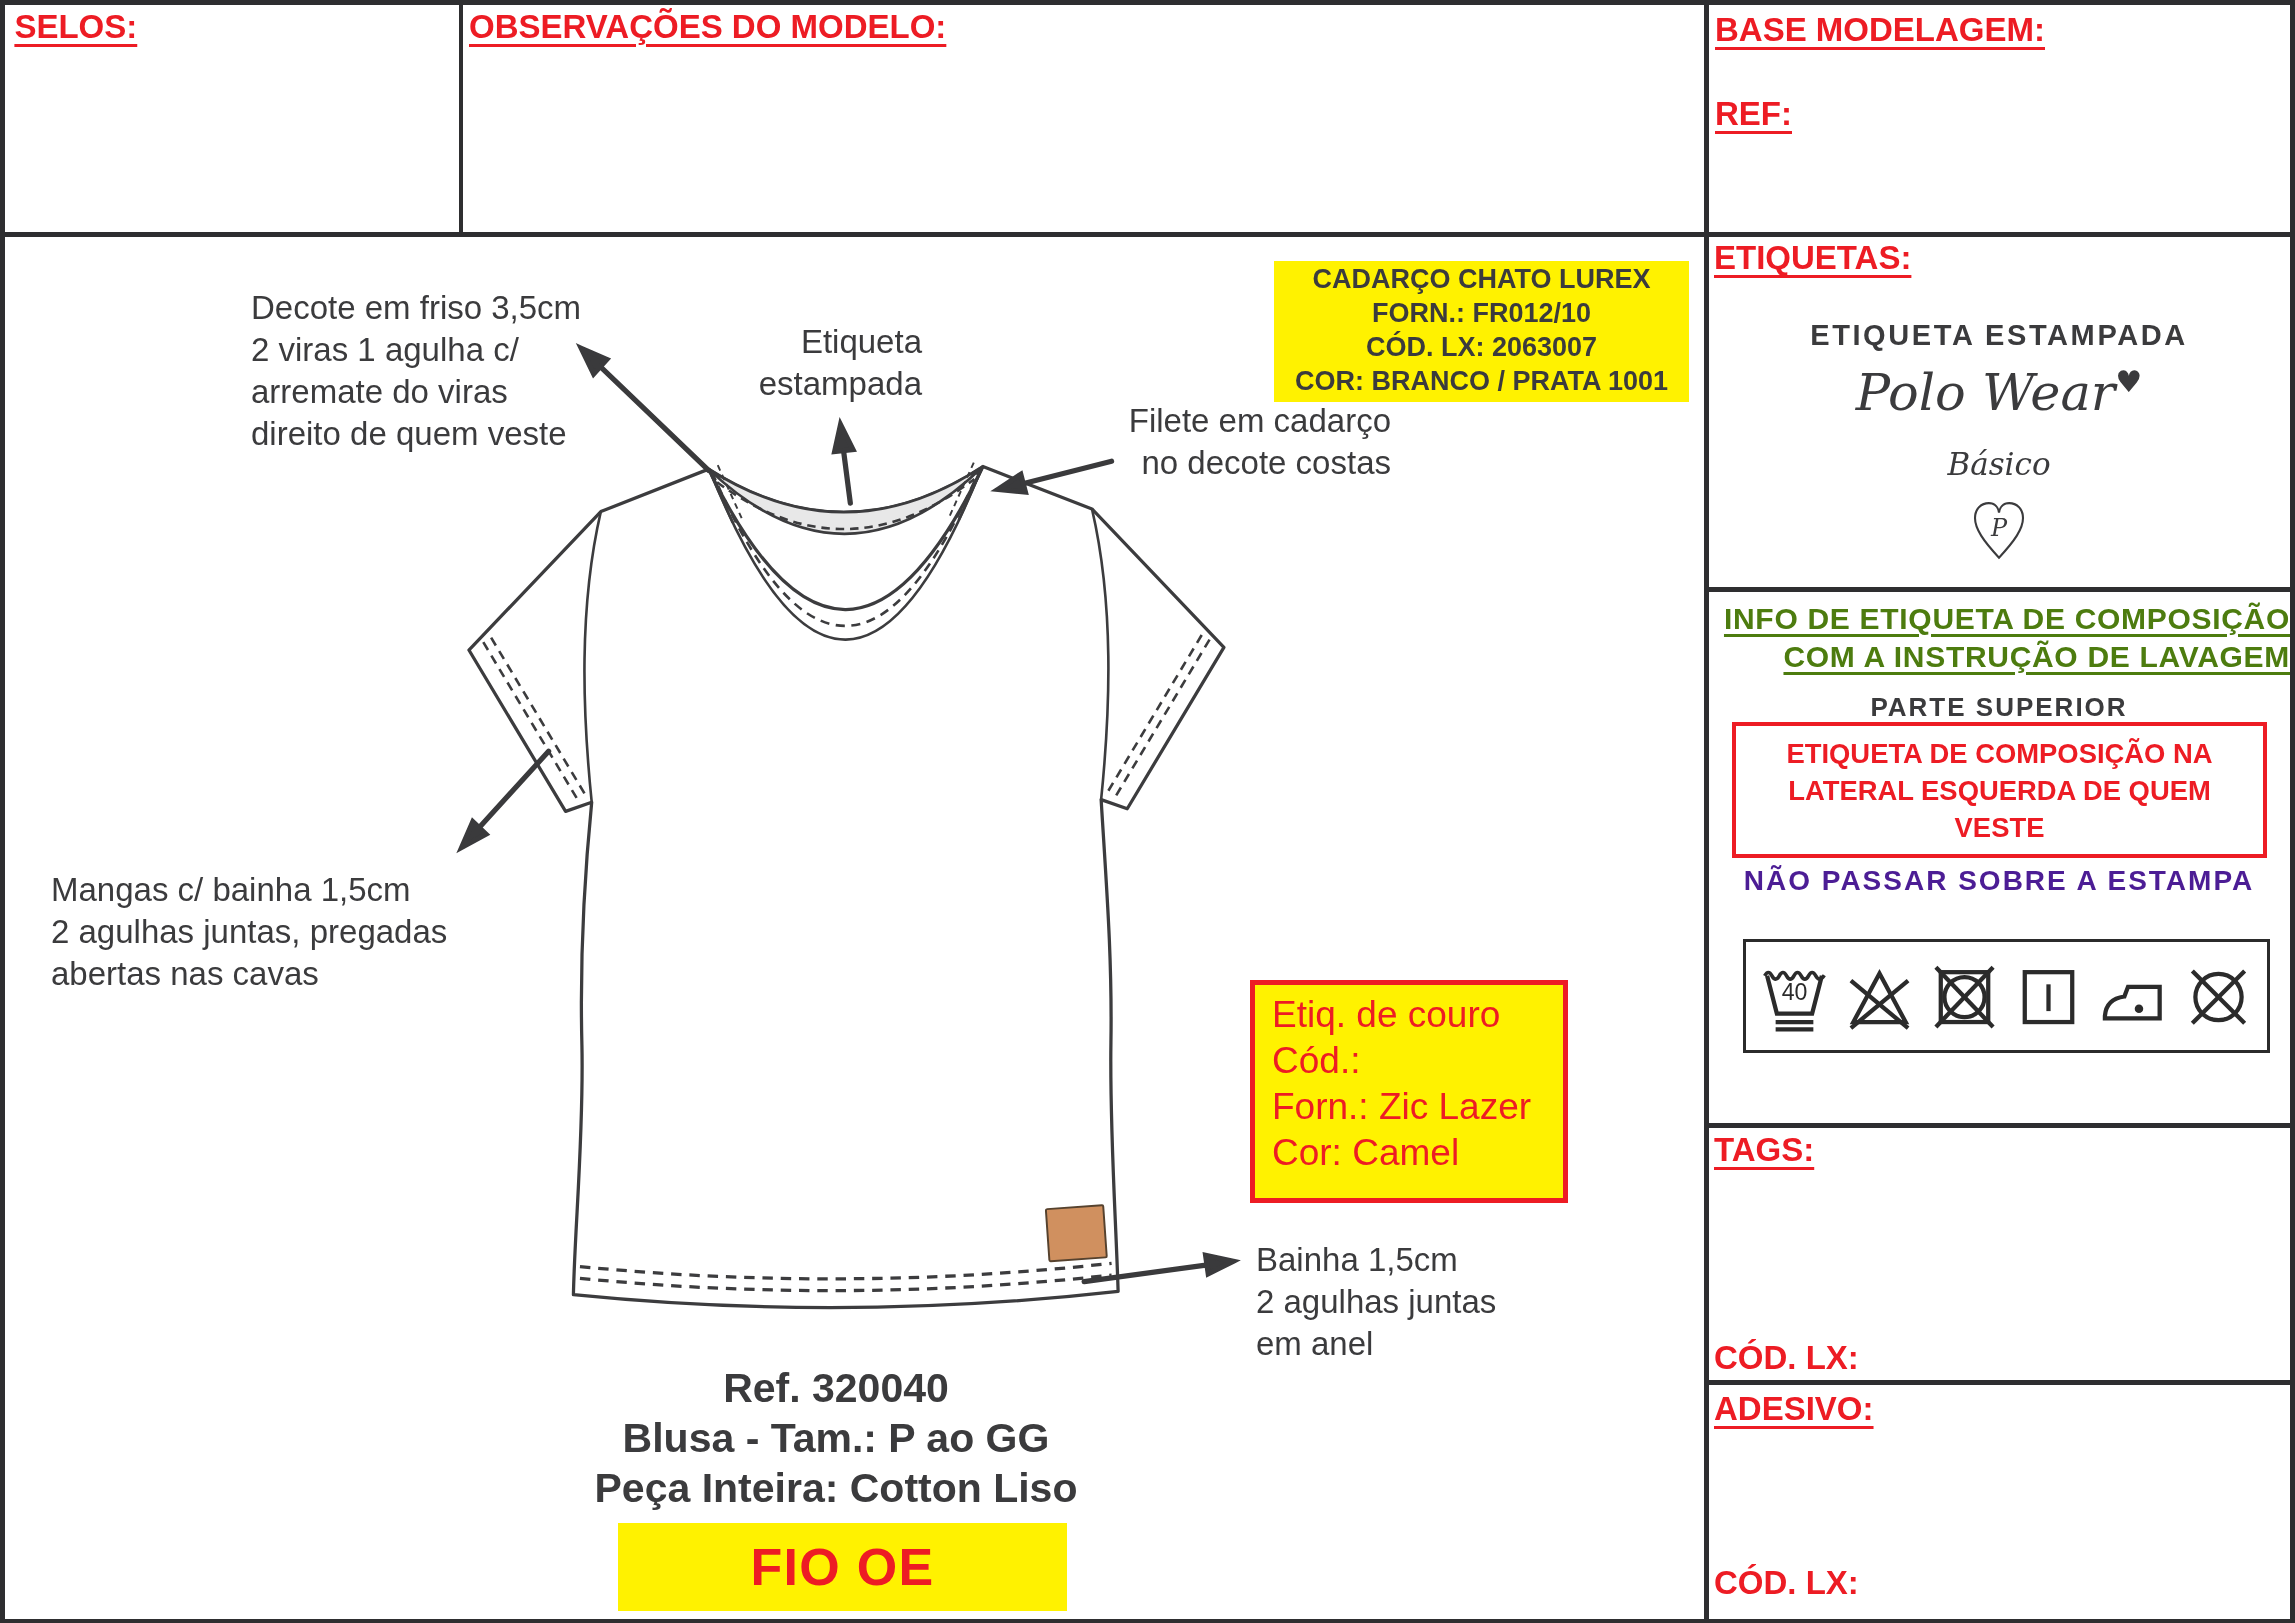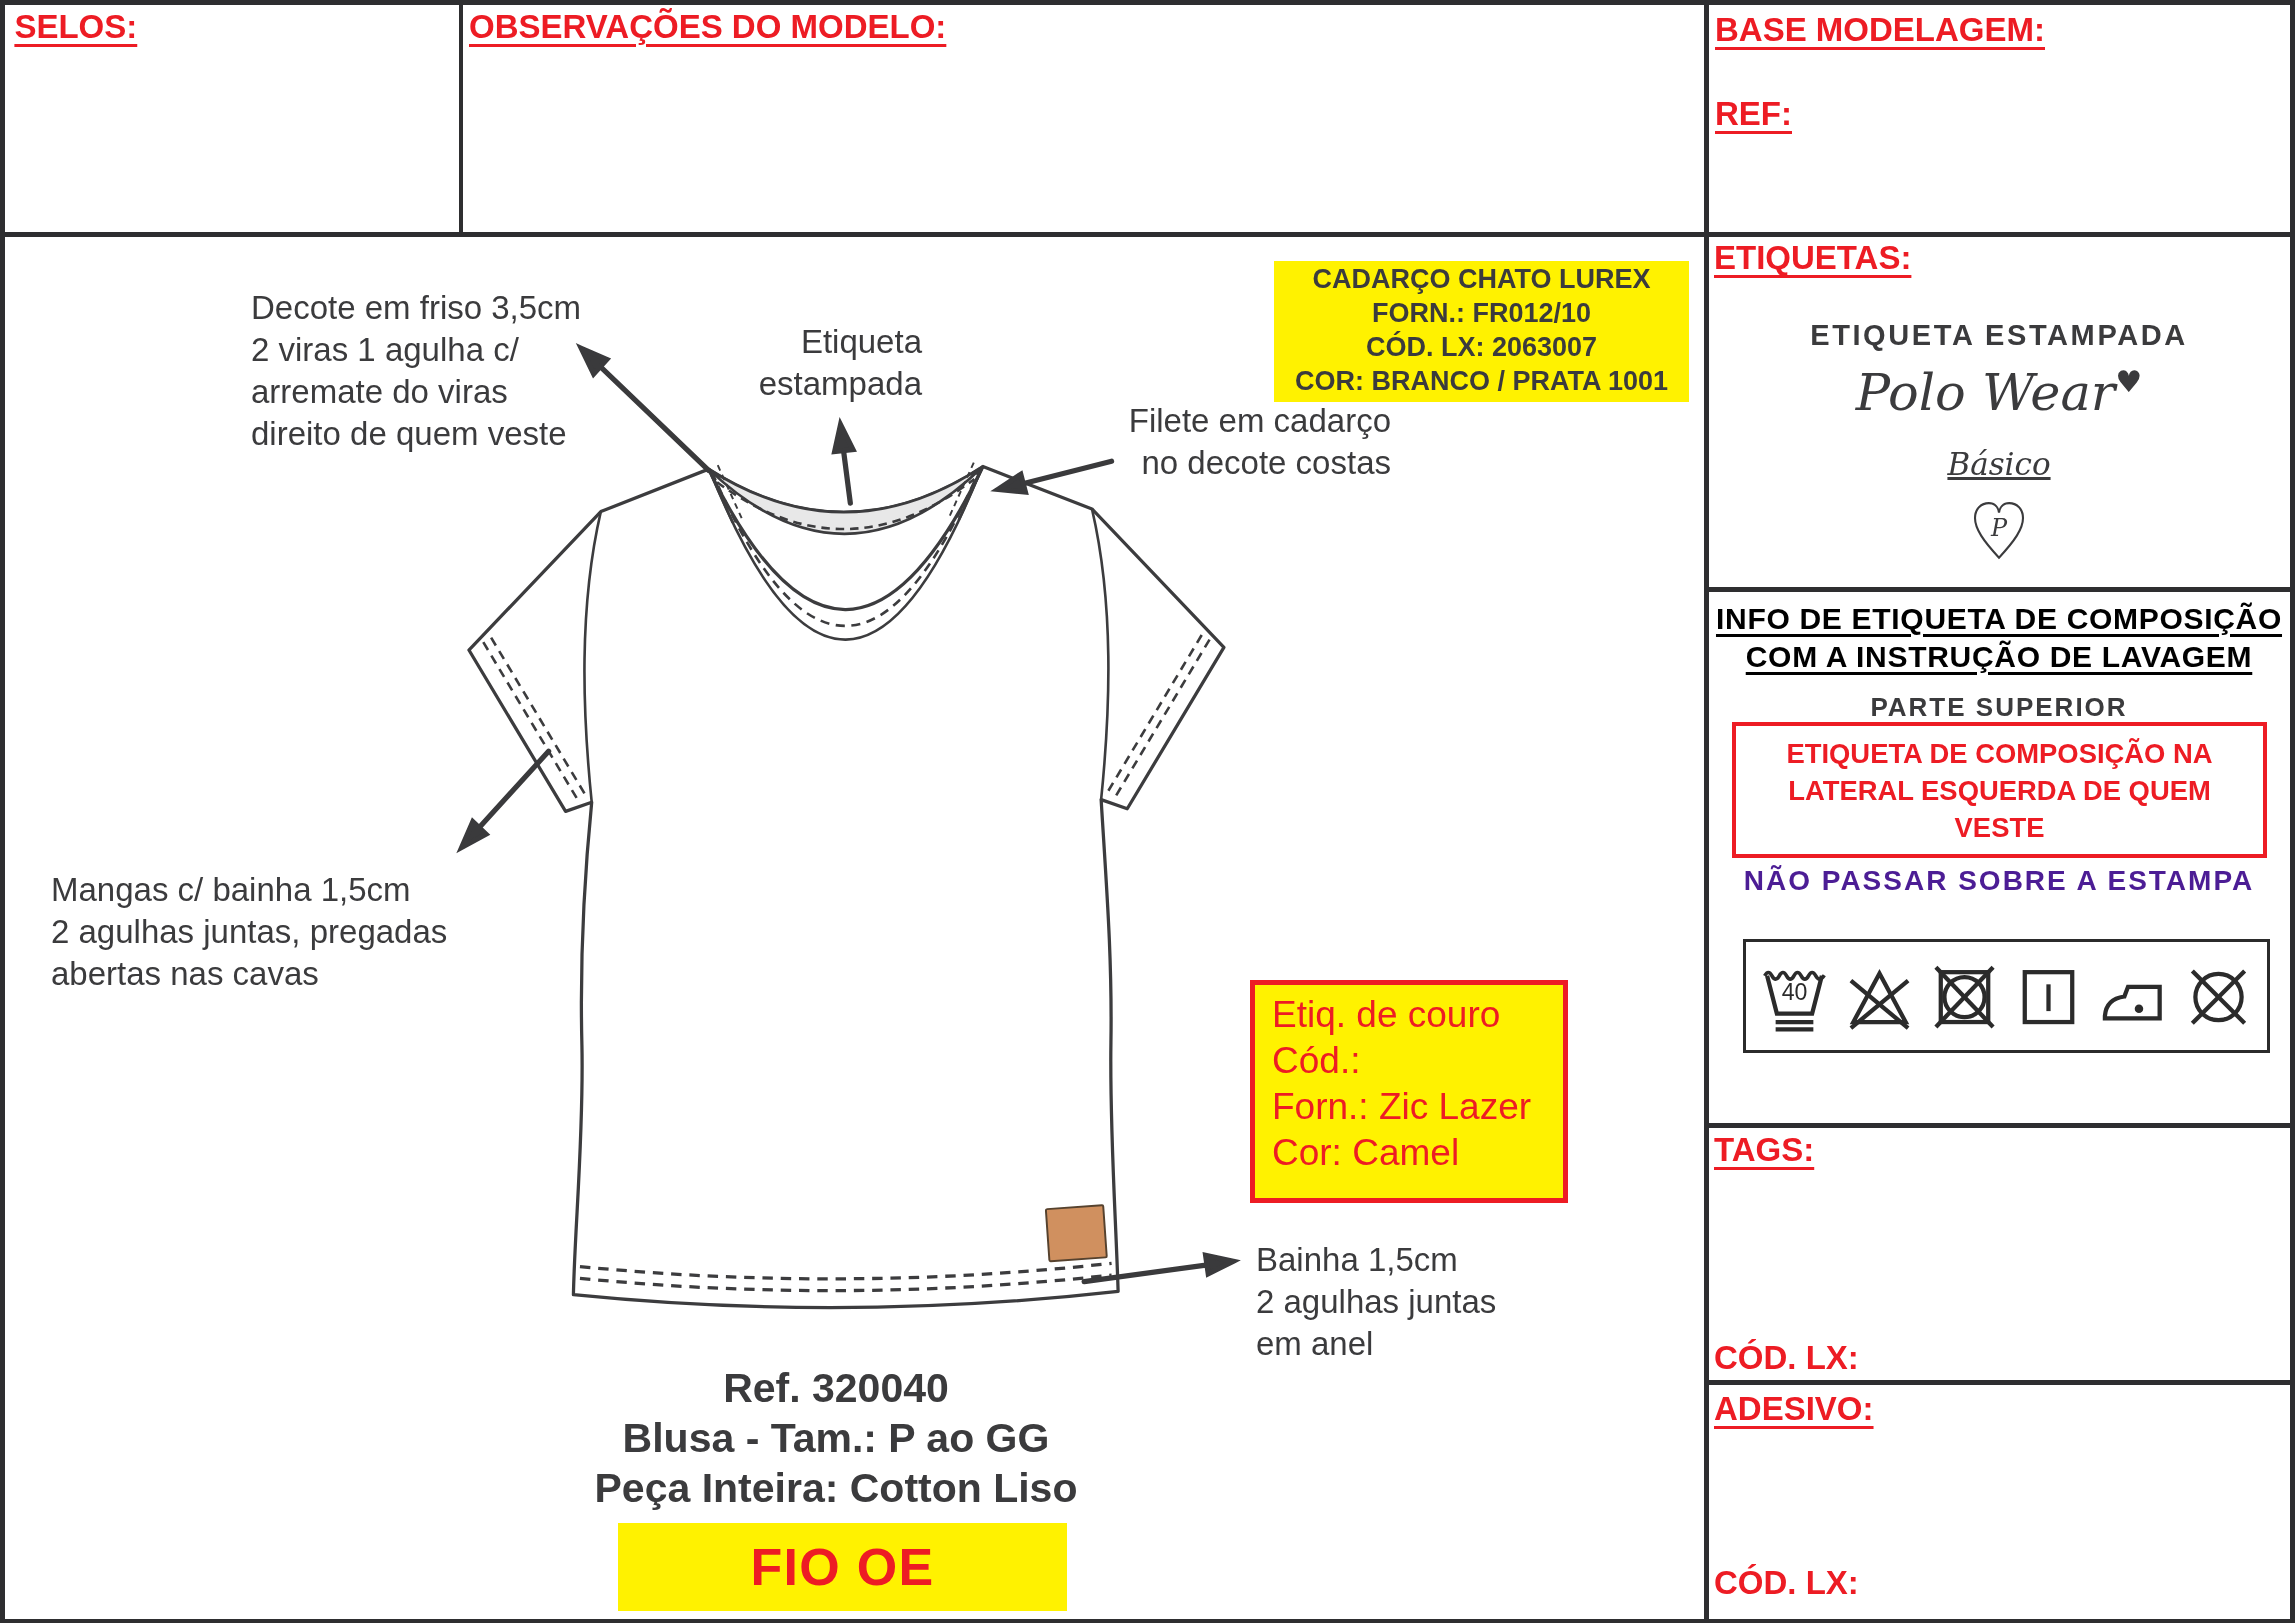--- a/index.html
+++ b/index.html
@@ -17,23 +17,23 @@
   .courobox{left:1250px;top:980px;width:291px;height:206px;border:5.9px solid #ed1c24;
             color:#ed1c24;font-size:37px;line-height:46px;padding:6.5px 0 0 17px;}
   .fiobox{left:618px;top:1523px;width:449px;height:88px;text-align:center;}
   .fiobox .fio-text{color:#ed1c24;font-weight:bold;font-size:52px;line-height:88px;letter-spacing:1.3px;}
   .refblock{position:absolute;left:392px;top:1363px;width:888px;text-align:center;
             font-weight:bold;font-size:41px;line-height:50px;color:#3b3b3d;}
   .sb-center{position:absolute;left:1708px;width:582px;text-align:center;}
   .estampada-h{top:319px;font-weight:bold;font-size:29px;letter-spacing:2.6px;color:#3b3b3d;}
   .logo-script{top:363px;font-family:"DejaVu Serif",serif;font-style:italic;font-size:51px;color:#3b3b3d;}
   .logo-heart{font-size:30px;vertical-align:18.3px;}
-  .logo-sub{top:446px;font-family:"DejaVu Serif",serif;font-style:italic;font-size:31px;color:#3b3b3d;text-decoration:underline;}
-  .info-title{top:600px;color:#000000;font-weight:bold;font-size:30px;line-height:38px;letter-spacing:0.7px;
-              text-decoration:underline;text-decoration-thickness:2.6px;text-underline-offset:5.2px;}
+  .logo-sub{top:446px;font-family:"DejaVu Serif",serif;font-style:italic;font-size:31px;color:#3b3b3d;}
+  .info-title{top:600px;color:#4d7c0f;font-weight:bold;font-size:30px;line-height:38px;letter-spacing:0.7px;
+              text-decoration:underline;text-decoration-thickness:2.6px;text-underline-offset:5.2px;text-align:right;}
   .parte-sup{top:692px;font-weight:bold;font-size:26px;letter-spacing:2px;color:#3b3b3d;}
   .compbox{position:absolute;left:1732px;top:722px;width:527px;height:119px;border:4.6px solid #ed1c24;
            color:#ed1c24;font-weight:bold;font-size:27.4px;line-height:37px;text-align:center;padding-top:9.1px;}
   .naopassar{top:865px;font-weight:bold;font-size:28px;letter-spacing:2px;color:#4c1d95;}
   .carebox{position:absolute;left:1743px;top:939px;width:495px;height:78px;border:3.3px solid #2b2b2b;
            display:flex;align-items:center;justify-content:space-between;padding:15px 13px;background:#fff;}
   .careicon{flex:0 0 auto;}
   svg{display:block;}
   #shirt-svg{position:absolute;left:0;top:0;pointer-events:none;}
 </style>

